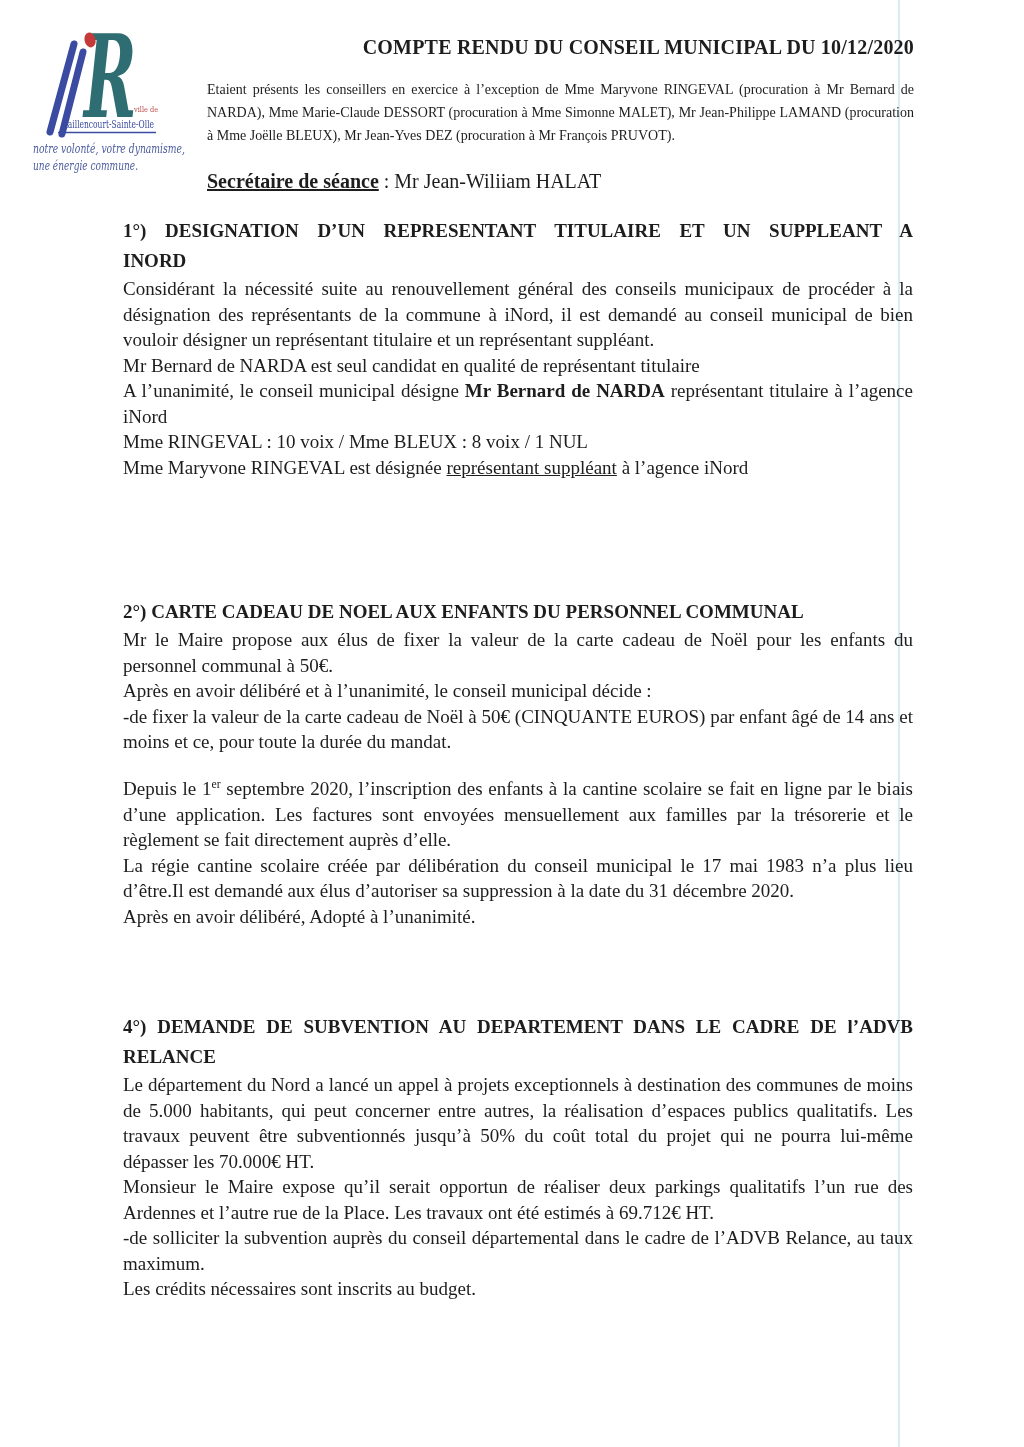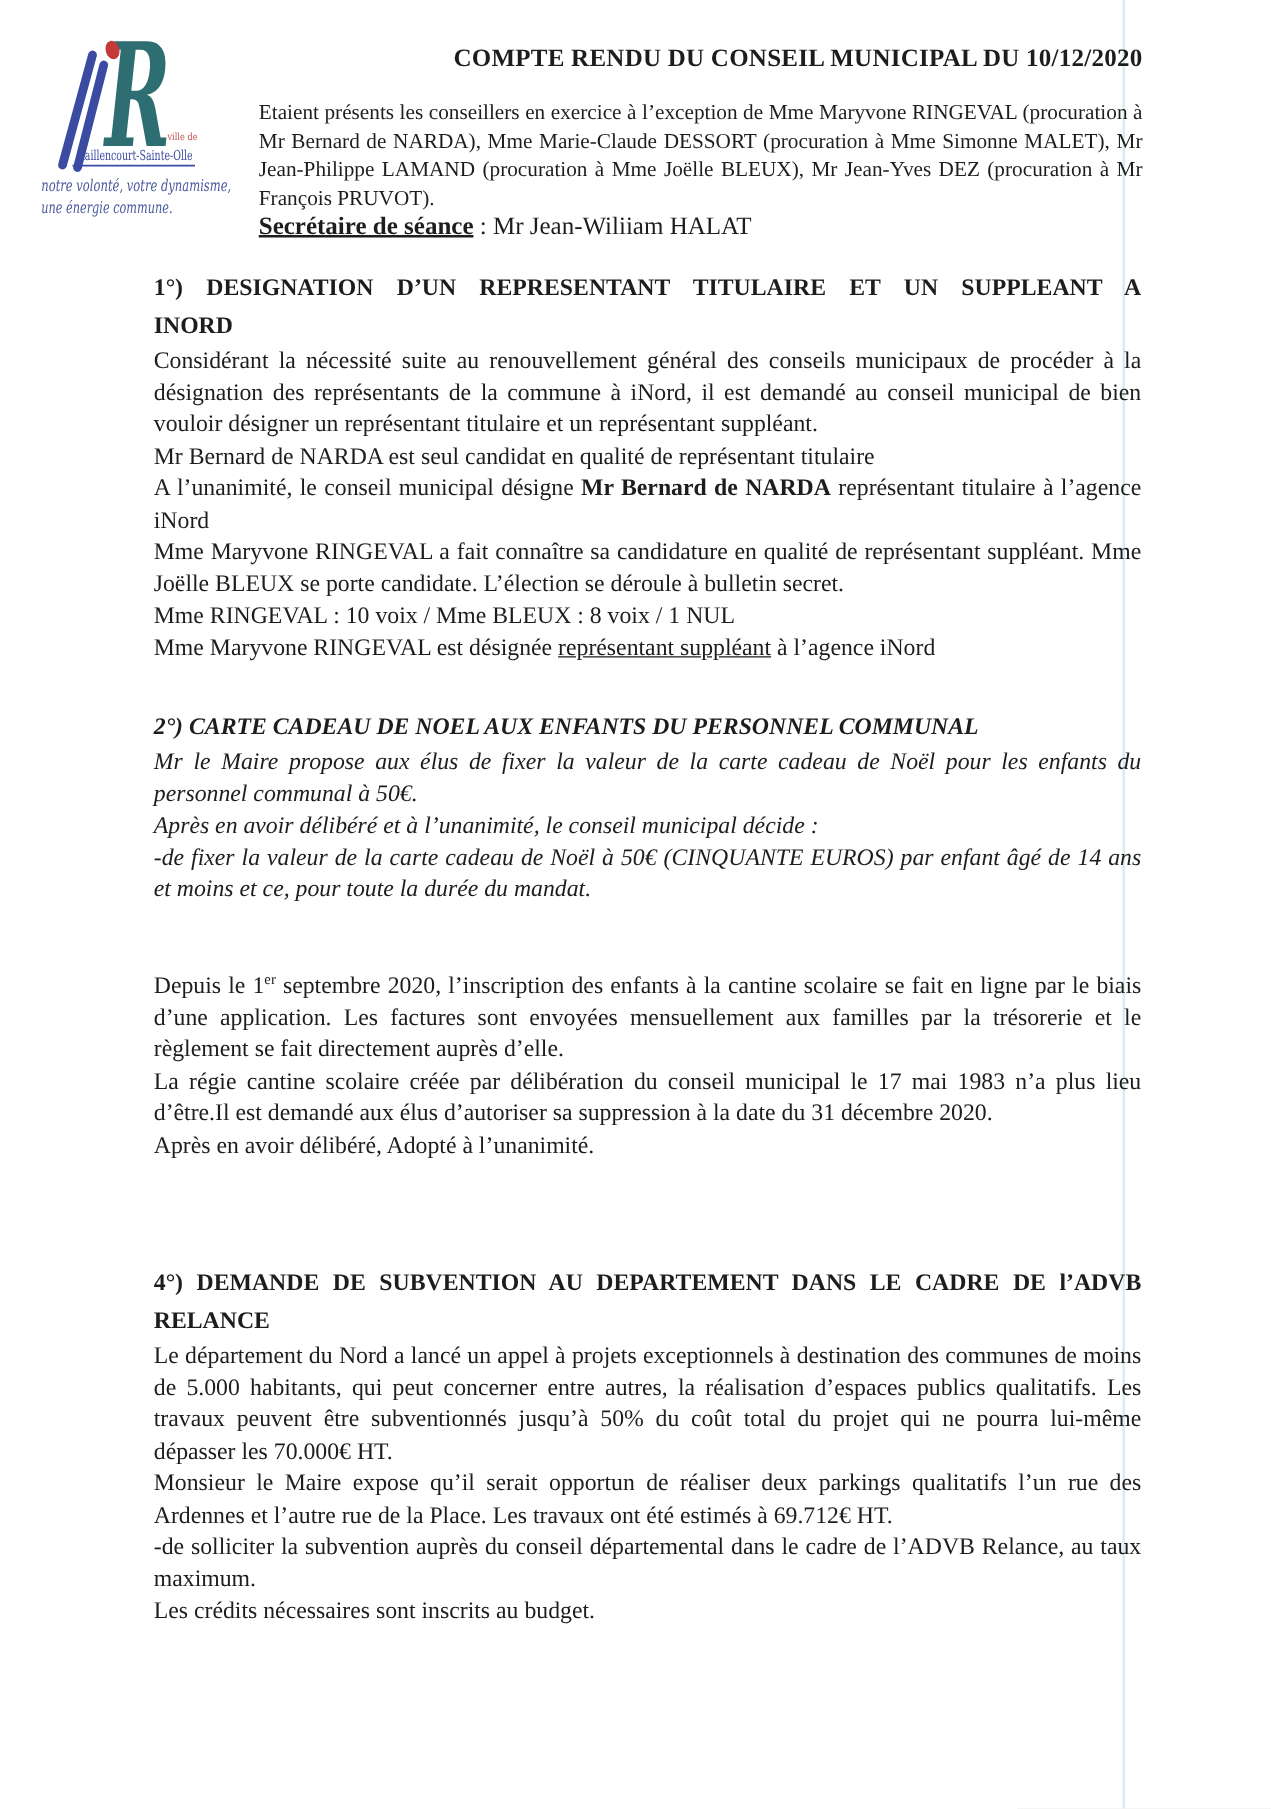--- a/index.html
+++ b/index.html
@@ -17,32 +17,32 @@
     background:#d7edf4;
   }
   .logo{position:absolute;left:28px;top:25px;}
   .doc-title{
     position:absolute;left:207px;top:36px;width:707px;
     text-align:right;font-weight:bold;font-size:20px;
     letter-spacing:0.2px;
   }
   .intro{
     position:absolute;left:207px;top:78px;width:707px;
-    font-size:17px;line-height:23px;text-align:justify;
+    font-size:14px;line-height:23px;text-align:justify;
   }
   .secretary{
     position:absolute;left:207px;top:170px;width:707px;
     font-size:20px;line-height:23px;
   }
   .sec{
     position:absolute;left:123px;width:790px;
     font-size:19px;line-height:25.5px;text-align:justify;
   }
   #sec1{top:216px;}
-  #sec2{top:567px;font-style:italic;}
+  #sec2{top:597px;}
   #sec3{top:776px;}
   #sec4{top:1012px;}
   .sec .h{
     font-weight:bold;font-size:19px;line-height:30px;text-align:left;
   }
   .sec .h.stretch{
     text-align:justify;
     text-align-last:justify;
   }
   .sec p{margin:0;}
@@ -82,21 +82,20 @@
   <div class="intro">Etaient présents les conseillers en exercice à l’exception de Mme Maryvone RINGEVAL (procuration à Mr Bernard de NARDA), Mme Marie-Claude DESSORT (procuration à Mme Simonne MALET), Mr Jean-Philippe LAMAND (procuration à Mme Joëlle BLEUX), Mr Jean-Yves DEZ (procuration à Mr François PRUVOT).</div>
 
   <div class="secretary"><span style="font-weight: bold; text-decoration: underline;">Secrétaire de séance</span><span> : Mr Jean-Wiliiam HALAT</span></div>
 
   <section class="sec" id="sec1">
     <div class="h stretch">1°) DESIGNATION D’UN REPRESENTANT TITULAIRE ET UN SUPPLEANT A</div>
     <div class="h">INORD</div>
     <p><span>Considérant la nécessité suite au renouvellement général des conseils municipaux de procéder à la désignation des représentants de la commune à iNord, il est demandé au conseil municipal de bien vouloir désigner un représentant titulaire et un représentant suppléant.</span></p>
     <p><span>Mr Bernard de NARDA est seul candidat en qualité de représentant titulaire</span></p>
     <p><span>A l’unanimité, le conseil municipal désigne </span><span style="font-weight: bold;">Mr Bernard de NARDA</span><span> </span><span style="">représentant titulaire</span><span> à l’agence iNord</span></p>
-    <p><span>Mme Maryvone RINGEVAL a fait connaître sa candidature en qualité de représentant suppléant. Mme Joëlle BLEUX se porte candidate. L’élection se déroule à bulletin secret.</span></p>
     <p><span>Mme RINGEVAL : 10 voix / Mme BLEUX : 8 voix / 1 NUL</span></p>
     <p><span>Mme Maryvone RINGEVAL est désignée </span><span style="text-decoration: underline;">représentant suppléant</span><span> à l’agence iNord</span></p>
   </section>
 
   <section class="sec" id="sec2">
     <div class="h">2°) CARTE CADEAU DE NOEL AUX ENFANTS DU PERSONNEL COMMUNAL</div>
     <p><span>Mr le Maire propose aux élus de fixer la valeur de la carte cadeau de Noël pour les enfants du personnel communal à 50€.</span></p>
     <p><span>Après en avoir délibéré et à l’unanimité, le conseil municipal décide :</span></p>
     <p><span>-de fixer la valeur de la carte cadeau de Noël à 50€ (CINQUANTE EUROS) par enfant âgé de 14 ans et moins et ce, pour toute la durée du mandat.</span></p>
   </section>

